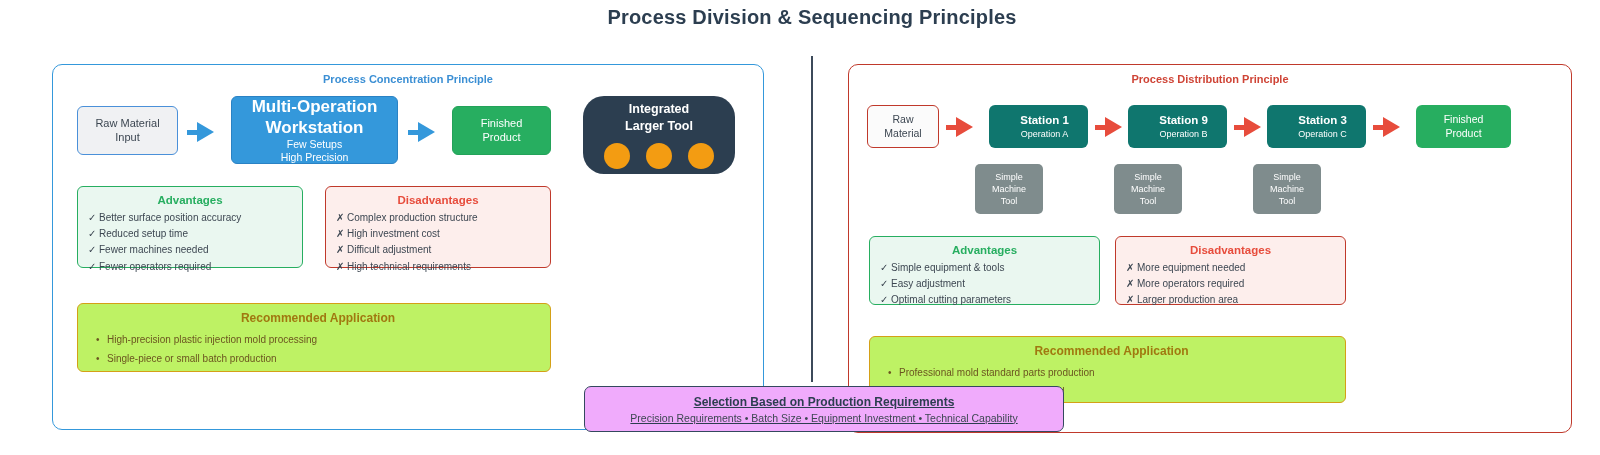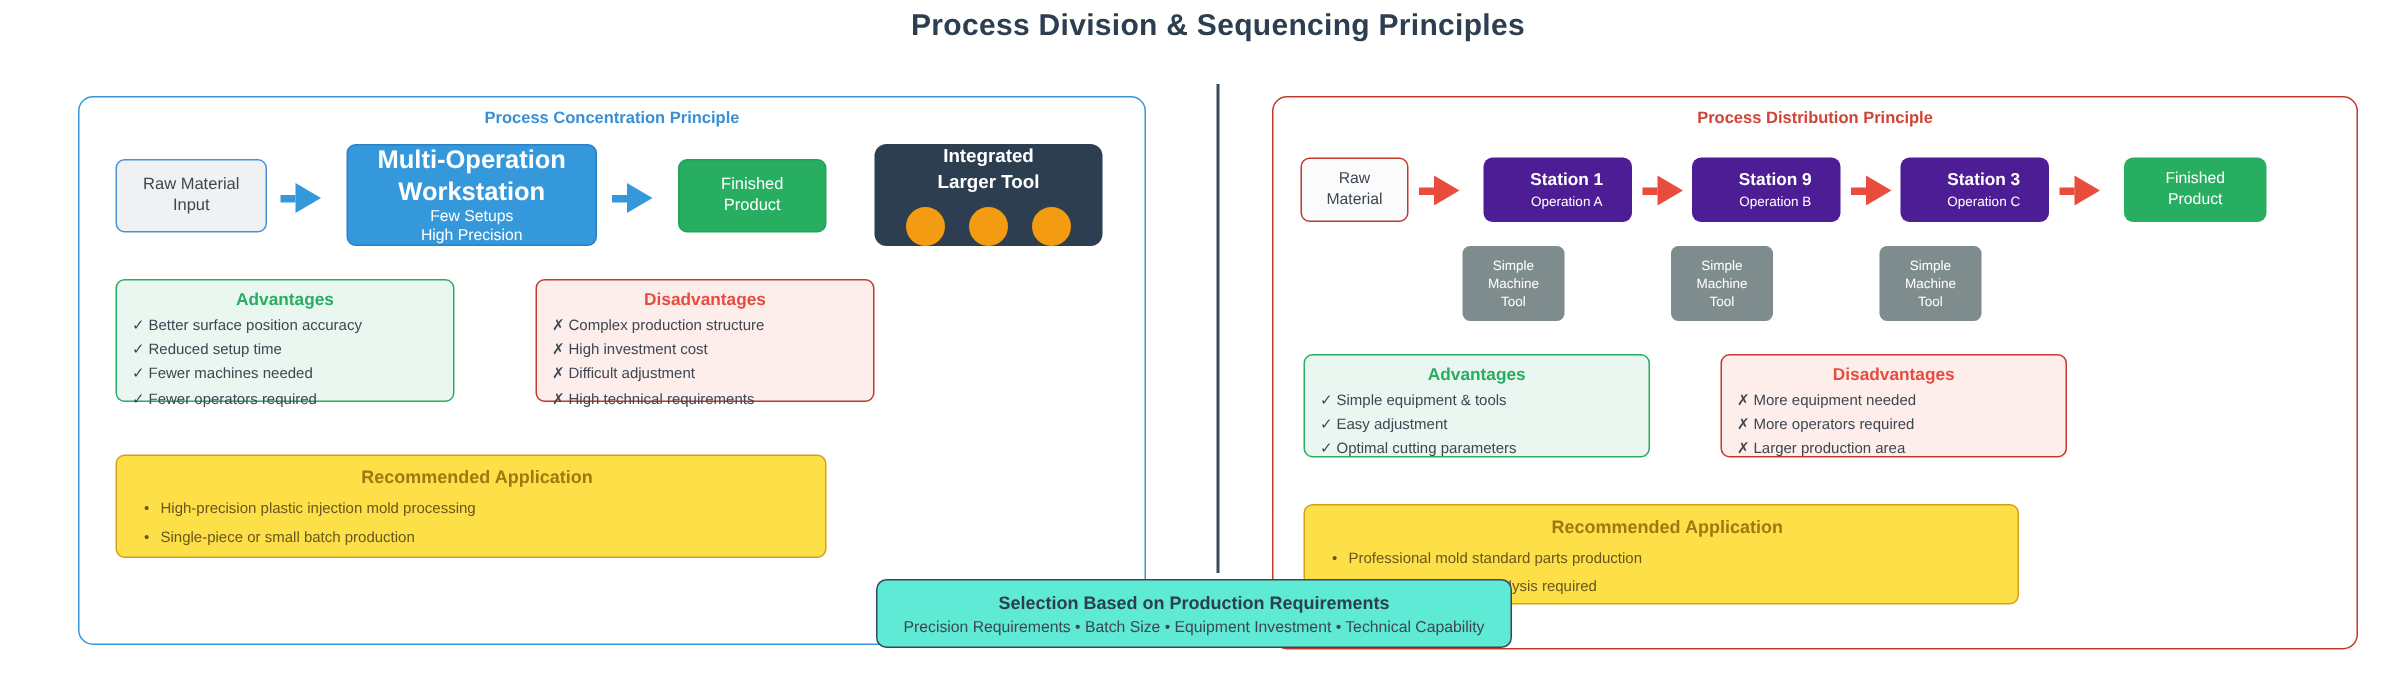--- a/index.html
+++ b/index.html
@@ -127,21 +127,21 @@
     gap: 16px;
     margin-top: 9px;
   }
   .dot {
     width: 26px;
     height: 26px;
     border-radius: 50%;
     background: #f39c12;
   }
   .node-red {
-    background: #4c1d95;
+    background: #0f766e;
     color: #ffffff;
     border-radius: 6px;
     padding-left: 12px;
   }
   .node-red .ttl { font-size: 11.5px; }
   .node-red .sub { font-size: 9px; margin-top: 2px; }
   .node-gray {
     background: #7f8c8d;
     color: #ffffff;
     border-radius: 5px;
@@ -197,47 +197,47 @@
   .mark { display: inline-block; width: 11px; }
 
   .card-adv {
     background: #eaf7f0;
     border: 1.4px solid #27ae60;
   }
   .card-adv .card-title { color: #27ae60; }
   .card-dis {
     background: #fdeeec;
     border: 1.4px solid #c0392b;
-    margin-left: 32px;
   }
   .card-dis .card-title { color: #e74c3c; }
   .card-rec {
-    background: #fde047;
+    background: #bef264;
     border: 1.4px solid #d4a017;
     padding-left: 18px;
   }
   .card-rec .card-title { color: #a07810; font-size: 12px; margin-bottom: 5px; }
   .card-rec li { font-size: 10px; line-height: 1.9; color: #6b5520; }
 
   
   .selection-box {
     position: absolute;
     left: 584px;
     top: 386px;
-    width: 424px;
+    width: 480px;
     height: 46px;
     box-sizing: border-box;
-    background: #5eead4;
+    background: #f0abfc;
     border: 1.4px solid #34495e;
     border-radius: 7px;
     display: flex;
     flex-direction: column;
     align-items: center;
     justify-content: center;
     z-index: 20;
+    text-decoration: underline;
   }
   .selection-title {
     font-size: 12px;
     font-weight: bold;
     color: #2c3e50;
   }
   .selection-sub {
     font-size: 10.5px;
     color: #3d4752;
     margin-top: 3px;
@@ -273,21 +273,21 @@
   <div class="arrow arrow-blue" style="left:355px; top:57px;">
     <span class="tail"></span>
     <span class="head"></span>
   </div>
 
   <div class="node node-green" style="left:399px; top:41px; width:99px; height:49px;">
     <span>Finished</span>
     <span>Product</span>
   </div>
 
-  <div class="node node-dark" style="left:530px; top:31px; width:152px; height:68px;">
+  <div class="node node-dark" style="left:530px; top:31px; width:152px; height:78px;border-radius:21px;">
     <span class="ttl">Integrated</span>
     <span class="ttl">Larger Tool</span>
     <span class="dots">
       <span class="dot"></span>
       <span class="dot"></span>
       <span class="dot"></span>
     </span>
   </div>
 
   <div class="card card-adv" style="left:24px; top:121px; width:226px; height:82px;">

